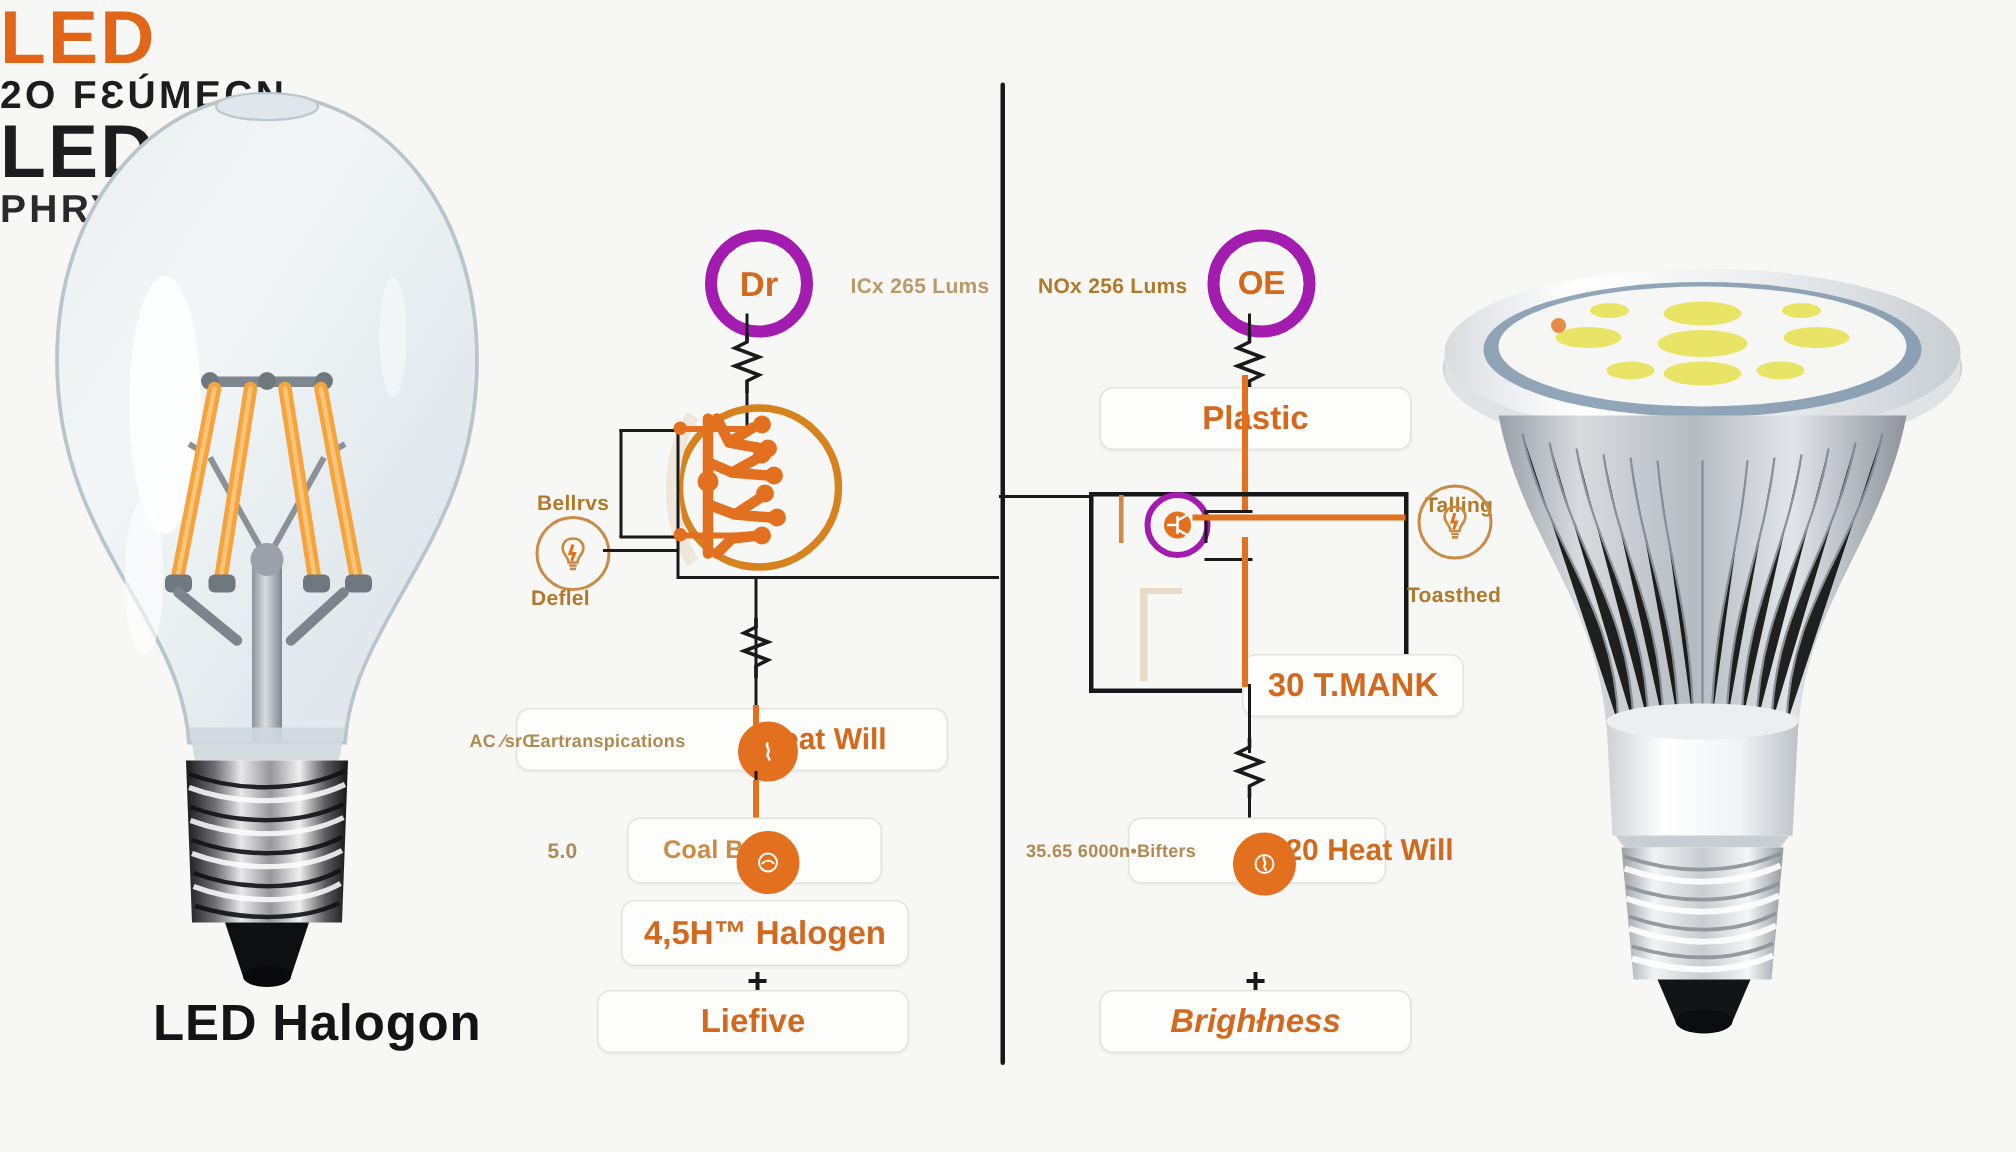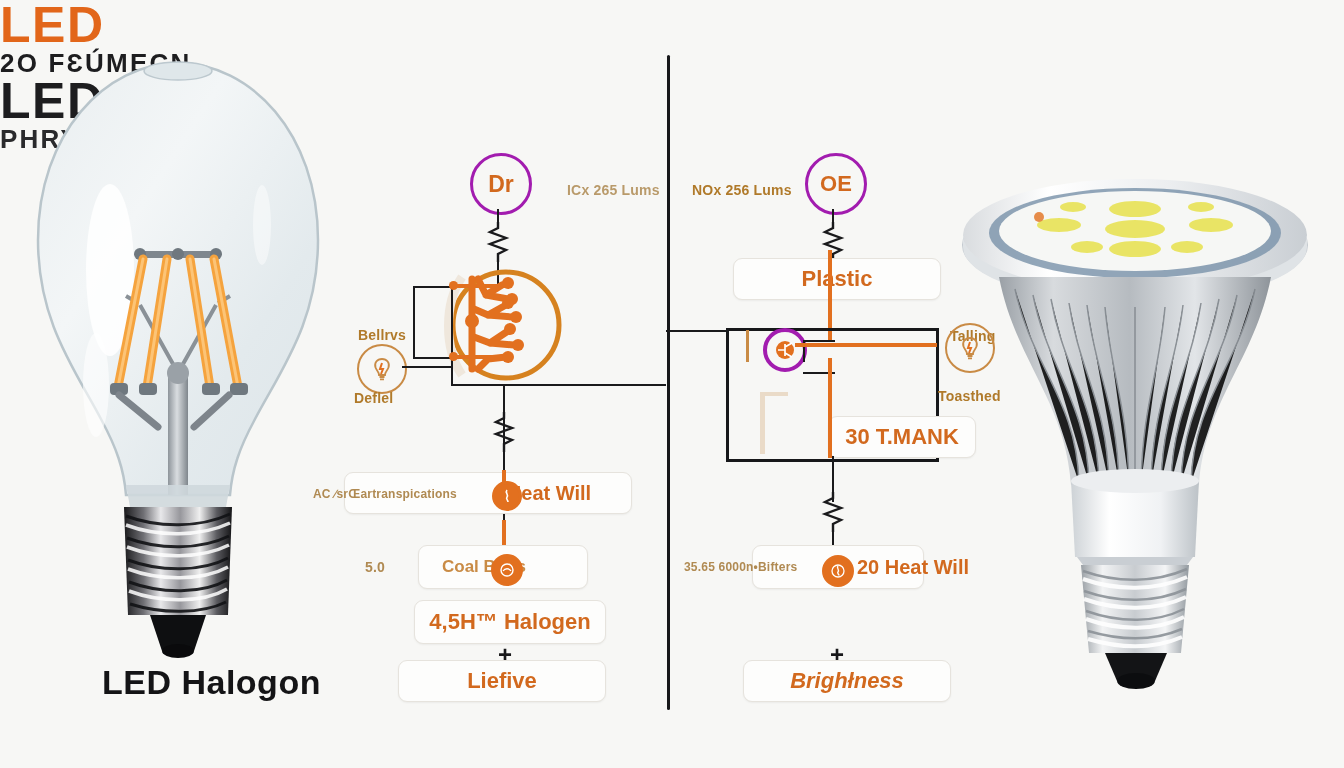--- a/index.html
+++ b/index.html
@@ -37,21 +37,21 @@
   .wire-h{position:absolute;background:#1a1a1c;height:2px;}
   .wire-v.orange{background:#e2701f;width:4px;}
   .wire-h.orange{background:#e2701f;height:4px;}
 
   
   .resistor{position:absolute;width:22px;height:40px;}
 
   
   .node-circle{
     position:absolute;border-radius:50%;
-    border:3px solid #a21caf;background:transparent;
+    border:8px solid #a21caf;background:transparent;
     display:flex;align-items:center;justify-content:center;
     color:#d2691e;font-weight:700;
   }
   .node-circle.thin{border:2px solid #c98b45;color:#b5701f;}
   .dot{
     position:absolute;width:9px;height:9px;border-radius:50%;
     background:#e2701f;
   }
 
   
@@ -427,21 +427,21 @@
   <div class="free-label" style="left:950px;top:328px;">Talling</div>
   <div class="node-circle thin" style="left:945px;top:322px;width:46px;height:46px;top:323px;">
     <svg width="26" height="26" viewBox="0 0 26 26">
       <path d="M13 3 C 8 3 5 7 6.5 11.5 C 7.6 14.8 10 15.5 10 19 L16 19 C16 15.5 18.4 14.8 19.5 11.5 C21 7 18 3 13 3 Z" fill="none" stroke="#c98b45" stroke-width="1.8"></path>
       <path d="M10.5 21 L15.5 21 M11 23.3 L15 23.3" stroke="#c98b45" stroke-width="1.8"></path>
       <path d="M13 7 L11 13 L14 13 L12 18" fill="none" stroke="#e2701f" stroke-width="2"></path>
     </svg>
   </div>
   <div class="free-label" style="left:938px;top:388px;">Toasthed</div>
 
-  <div class="pill" style="left:828px;top:416px;width:148px;height:42px;font-size:22px;">
+  <div class="pill" style="left:828px;top:436px;width:148px;height:42px;font-size:22px;">
     <span>30 T.MANK</span>
   </div>
   <div class="wire-v orange" style="left:828px;top:358px;height:100px;"></div>
   <div class="wire-v" style="left:832px;top:456px;height:46px;"></div>
   <div class="resistor" style="left:822px;top:492px;">
     <svg width="22" height="40" viewBox="0 0 22 40">
       <polyline points="11,0 11,6 3,10 19,16 3,22 19,28 11,32 11,40" fill="none" stroke="#1a1a1c" stroke-width="2.4"></polyline>
     </svg>
   </div>
   <div class="wire-v" style="left:832px;top:530px;height:28px;"></div>
@@ -452,18 +452,18 @@
   <div class="free-label sm" style="left:684px;top:560px;color:#b08a52;">35.65 6000n•Bifters</div>
   <div class="node-circle" style="left:822px;top:555px;width:26px;height:26px;background:#e2701f;border-color:#e2701f;">
     <svg width="16" height="16" viewBox="0 0 16 16">
       <circle cx="8" cy="8" r="6" fill="none" stroke="#fff" stroke-width="1.3"></circle>
       <path d="M8 3 C 6 5.5 10 6.5 8 9 C 6.8 10.5 9 11 9 12.6" fill="none" stroke="#fff" stroke-width="1.4"></path>
     </svg>
   </div>
 
   <div class="plus" style="left:830px;top:643px;">+</div>
 
-  <div class="pill" style="left:733px;top:660px;width:208px;height:42px;font-size:22px;font-style:italic;margin-left:10px;">
+  <div class="pill" style="left:733px;top:660px;width:208px;height:42px;font-size:22px;font-style:italic;">
     <span>Brighłness</span>
   </div>
 
 
 </div>
 
 </body></html>

